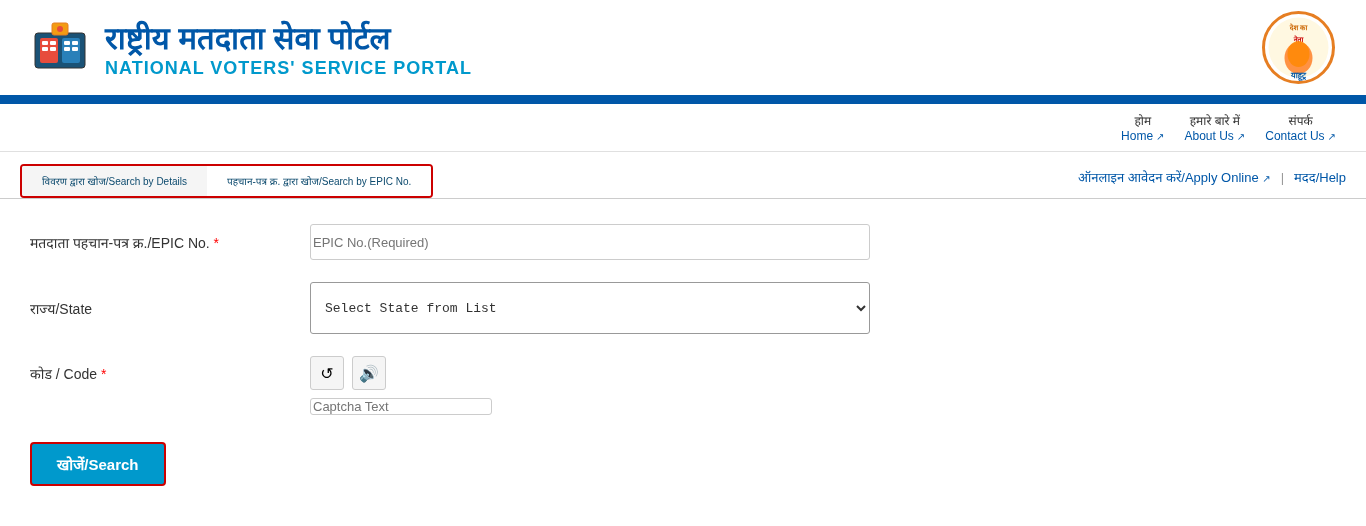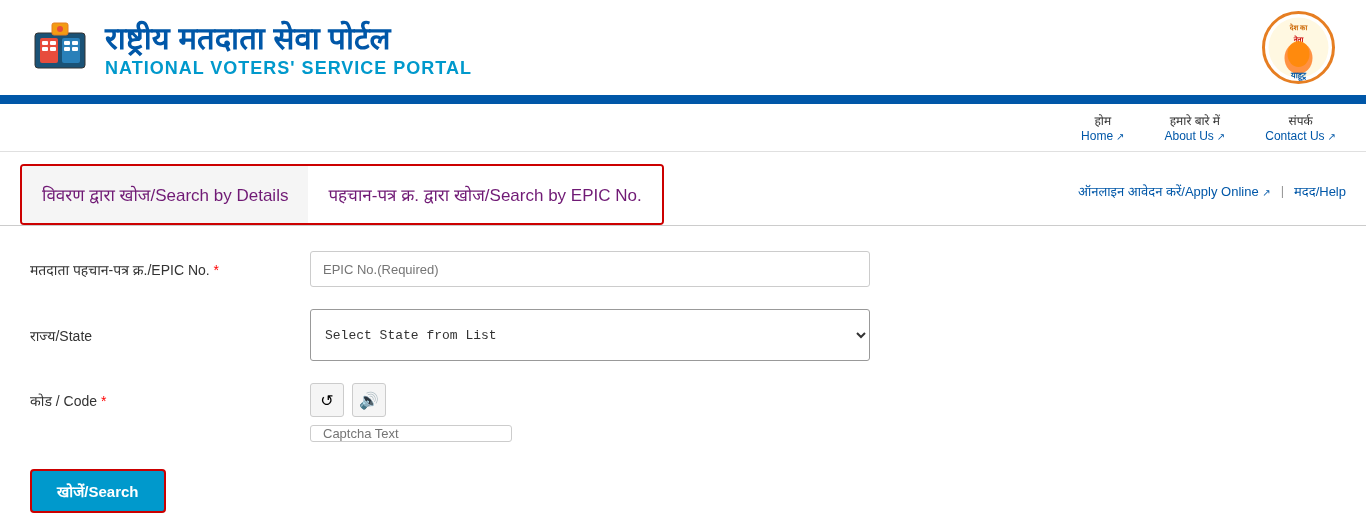--- a/index.html
+++ b/index.html
@@ -42,21 +42,21 @@
       margin-left: auto;
       display: flex;
       align-items: center;
       gap: 20px;
     }
     .nav-links {
       background: #fff;
       display: flex;
       justify-content: flex-end;
       padding: 8px 30px;
-      gap: 40px;
+      gap: 20px;
       border-bottom: 1px solid #e0e0e0;
     }
     .nav-link-item {
       display: flex;
       flex-direction: column;
       align-items: center;
       font-size: 13px;
       color: #333;
       cursor: pointer;
     }
@@ -79,26 +79,26 @@
       border-bottom: 1px solid #ccc;
       position: relative;
     }
     .tab-outer {
       border: 2px solid #cc0000;
       display: inline-flex;
       border-radius: 4px;
       overflow: hidden;
     }
     .tab-btn {
-      padding: 17px 20px;
-      font-size: 17px;
+      padding: 8px 20px;
+      font-size: 10px;
       cursor: pointer;
       background: #f5f5f5;
       border: none;
-      color: #701a75;
+      color: #0c4a6e;
       font-weight: normal;
     }
     .tab-btn.active {
       background: #fff;
       border-right: 1px solid #ccc;
     }
     .tab-btn:last-child {
       border-right: none;
     }
     .top-right-links {
@@ -130,21 +130,21 @@
       font-size: 14px;
       color: #333;
     }
     .form-label .required { color: red; }
     .form-input {
       flex: 1;
       max-width: 560px;
       height: 36px;
       border: 1px solid #ccc;
       border-radius: 3px;
-      padding: 0 12px;
+      padding: 0 2px;
       font-size: 13px;
       color: #999;
       outline: none;
     }
     .form-select {
       flex: 1;
       max-width: 560px;
       height: 52px;
       border: 1px solid #999;
       border-radius: 3px;

